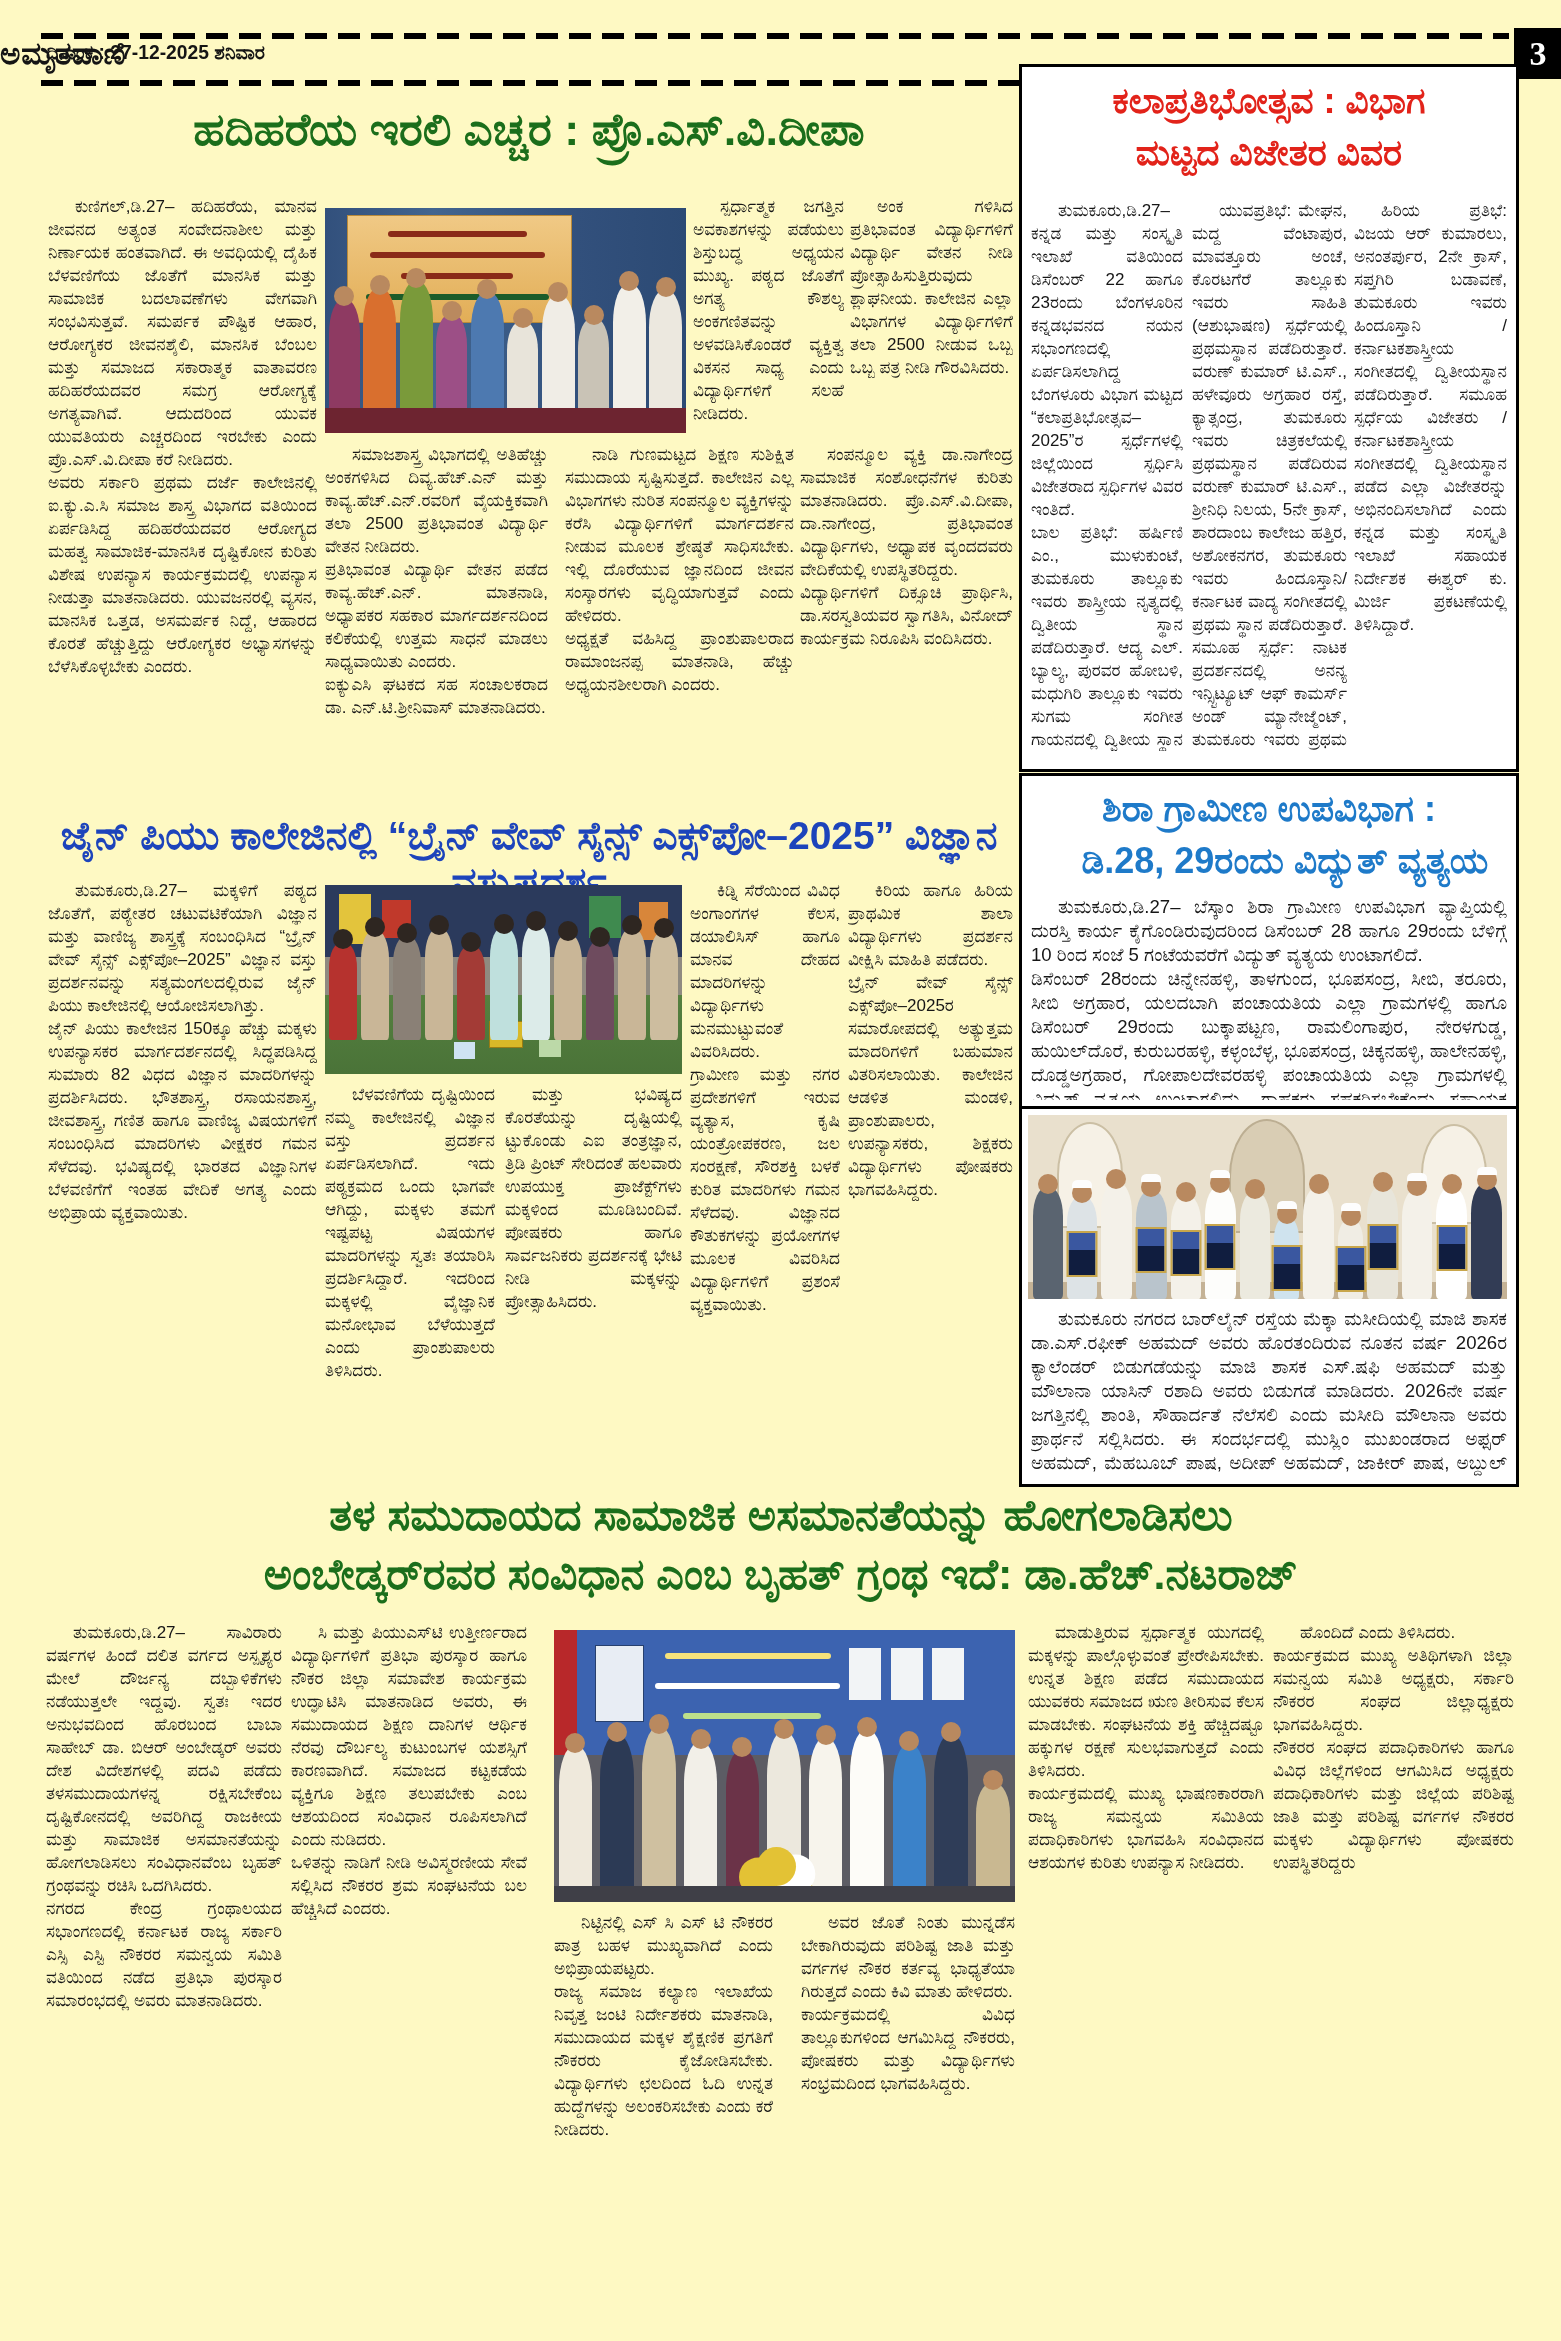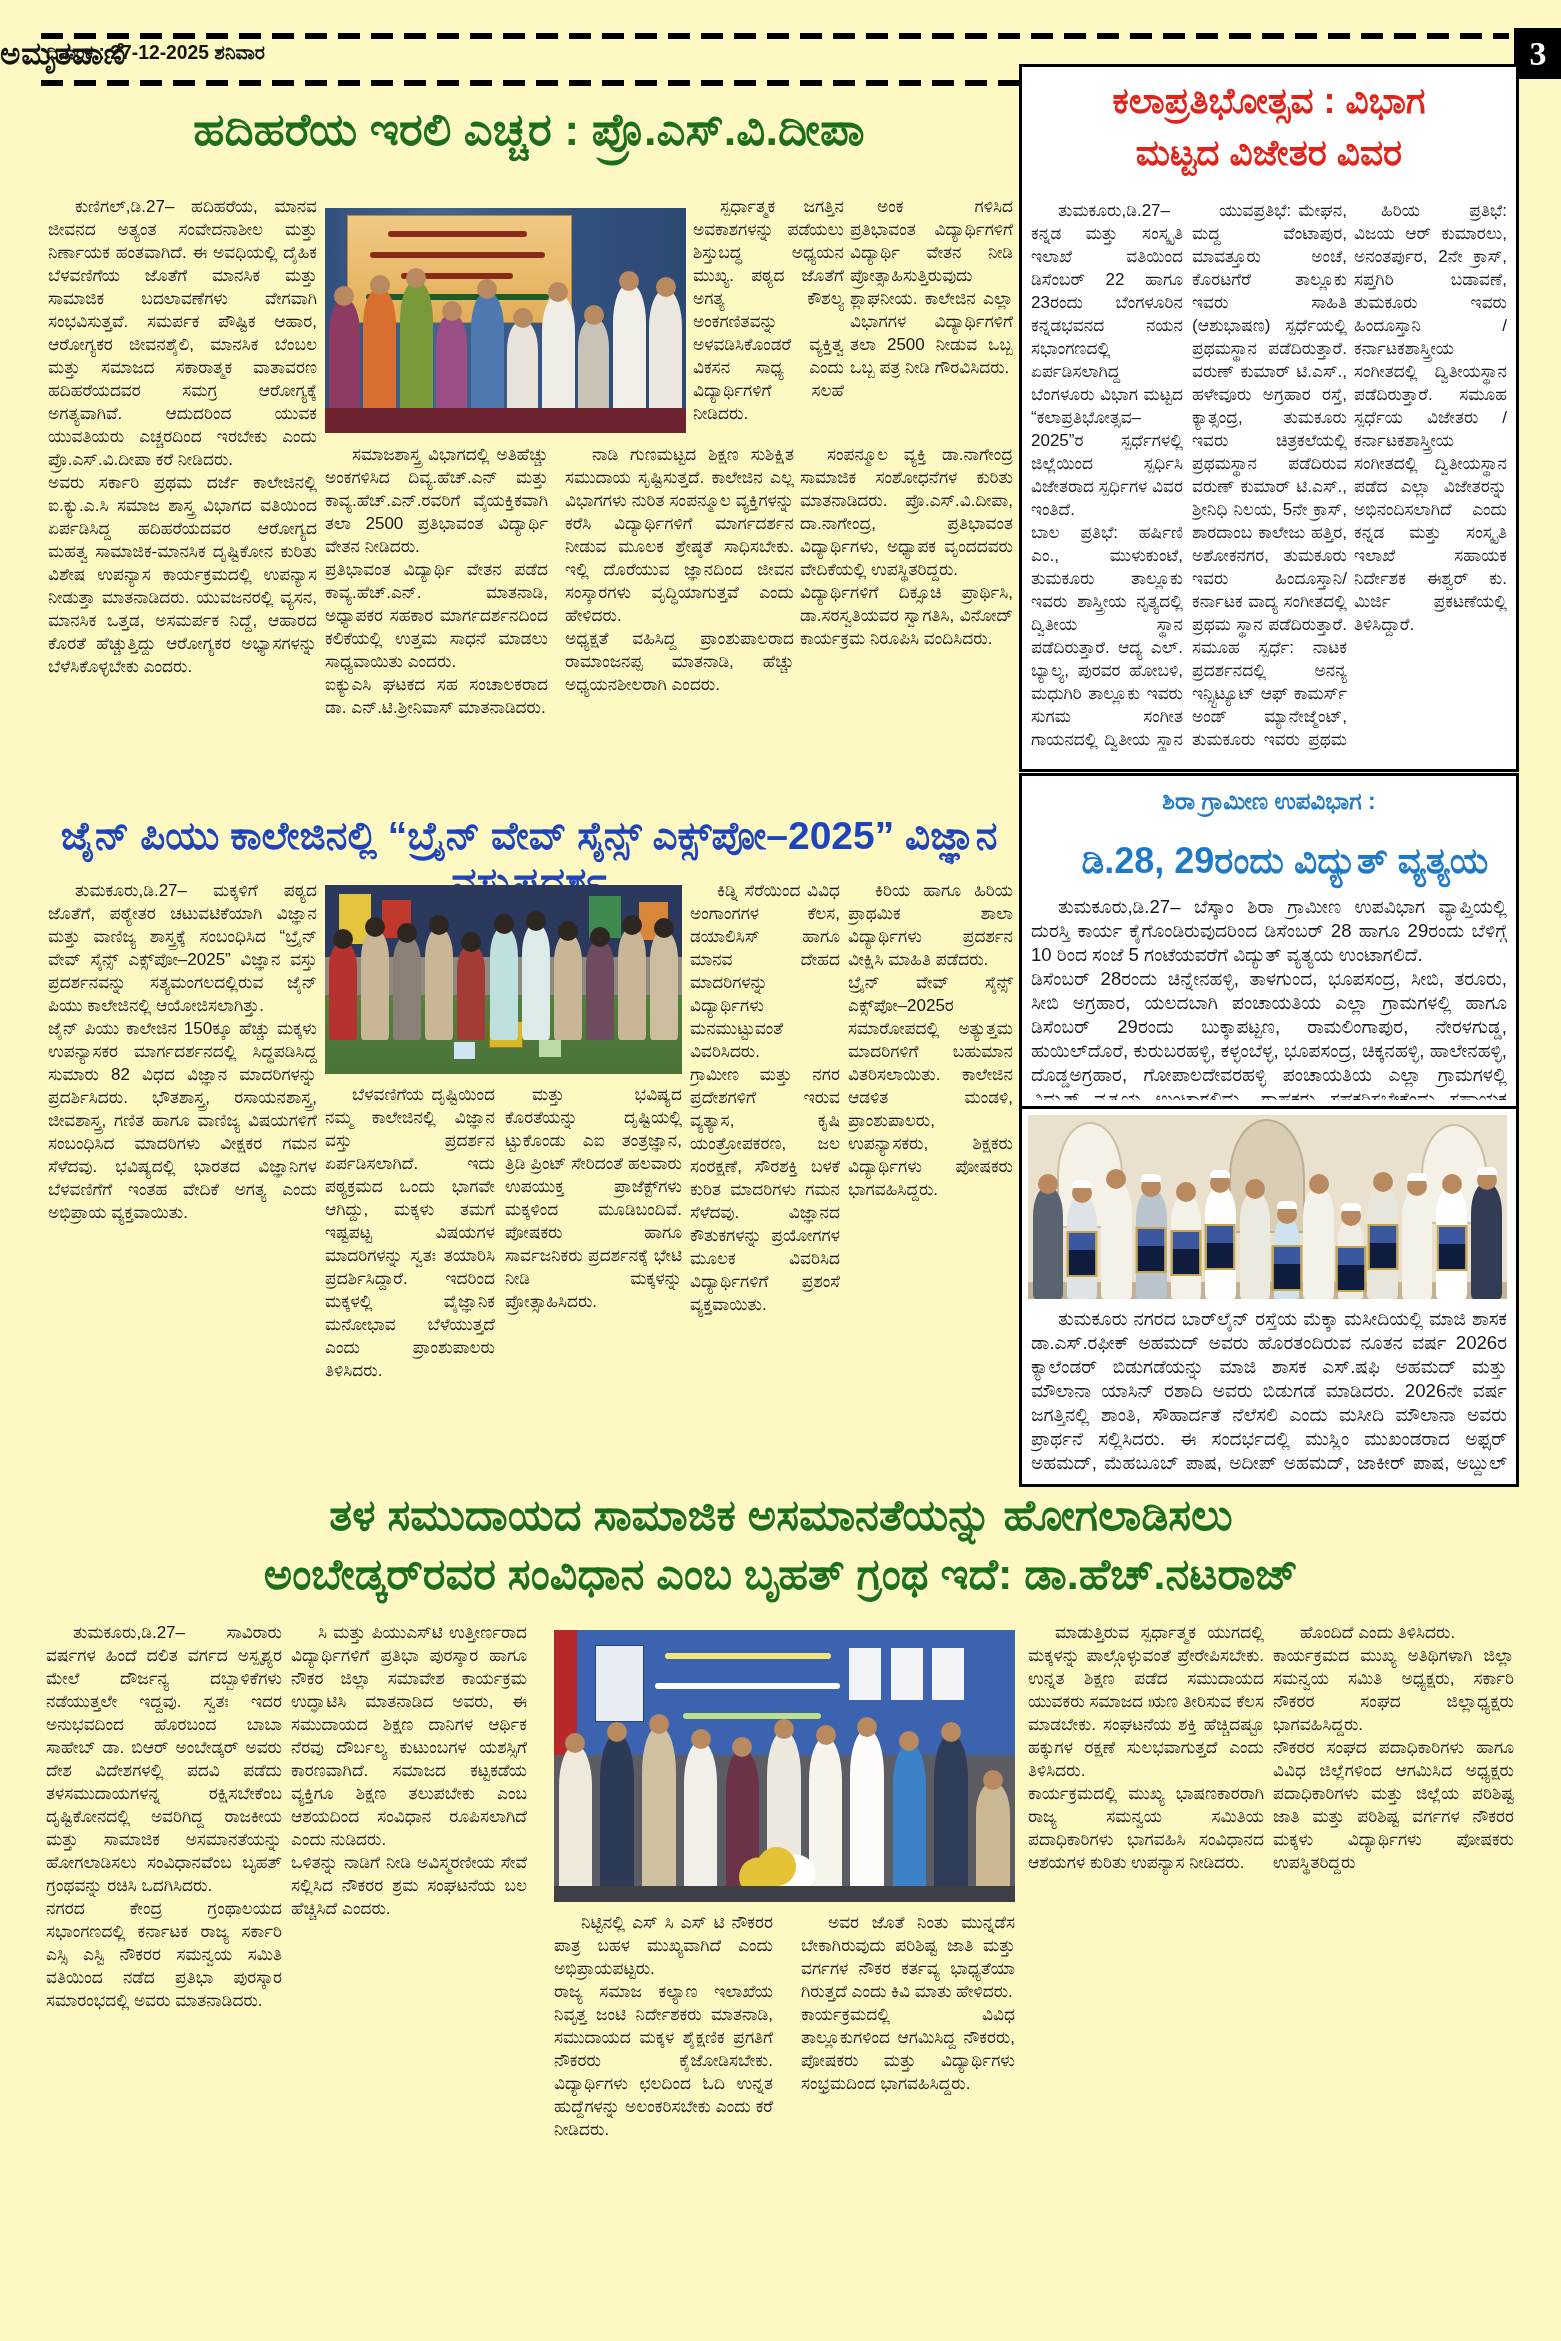--- a/index.html
+++ b/index.html
@@ -119,21 +119,21 @@
   <div class="col" style="left:48px;top:879px;width:269px;height:608px">ತುಮಕೂರು,ಡಿ.27– ಮಕ್ಕಳಿಗೆ ಪಠ್ಯದ ಜೊತೆಗೆ, ಪಠ್ಯೇತರ ಚಟುವಟಿಕೆಯಾಗಿ ವಿಜ್ಞಾನ ಮತ್ತು ವಾಣಿಜ್ಯ ಶಾಸ್ತ್ರಕ್ಕೆ ಸಂಬಂಧಿಸಿದ “ಬ್ರೈನ್ ವೇವ್ ಸೈನ್ಸ್ ಎಕ್ಸ್‌ಪೋ–2025” ವಿಜ್ಞಾನ ವಸ್ತು ಪ್ರದರ್ಶನವನ್ನು ಸತ್ಯಮಂಗಲದಲ್ಲಿರುವ ಜೈನ್ ಪಿಯು ಕಾಲೇಜಿನಲ್ಲಿ ಆಯೋಜಿಸಲಾಗಿತ್ತು.
 ಜೈನ್ ಪಿಯು ಕಾಲೇಜಿನ 150ಕ್ಕೂ ಹೆಚ್ಚು ಮಕ್ಕಳು ಉಪನ್ಯಾಸಕರ ಮಾರ್ಗದರ್ಶನದಲ್ಲಿ ಸಿದ್ಧಪಡಿಸಿದ್ದ ಸುಮಾರು 82 ವಿಧದ ವಿಜ್ಞಾನ ಮಾದರಿಗಳನ್ನು ಪ್ರದರ್ಶಿಸಿದರು. ಭೌತಶಾಸ್ತ್ರ, ರಸಾಯನಶಾಸ್ತ್ರ, ಜೀವಶಾಸ್ತ್ರ, ಗಣಿತ ಹಾಗೂ ವಾಣಿಜ್ಯ ವಿಷಯಗಳಿಗೆ ಸಂಬಂಧಿಸಿದ ಮಾದರಿಗಳು ವೀಕ್ಷಕರ ಗಮನ ಸೆಳೆದವು. ಭವಿಷ್ಯದಲ್ಲಿ ಭಾರತದ ವಿಜ್ಞಾನಿಗಳ ಬೆಳವಣಿಗೆಗೆ ಇಂತಹ ವೇದಿಕೆ ಅಗತ್ಯ ಎಂದು ಅಭಿಪ್ರಾಯ ವ್ಯಕ್ತವಾಯಿತು.</div>
   <div class="col" style="left:325px;top:1083px;width:170px;height:404px">ಬೆಳವಣಿಗೆಯ ದೃಷ್ಟಿಯಿಂದ ನಮ್ಮ ಕಾಲೇಜಿನಲ್ಲಿ ವಿಜ್ಞಾನ ವಸ್ತು ಪ್ರದರ್ಶನ ಏರ್ಪಡಿಸಲಾಗಿದೆ. ಇದು ಪಠ್ಯಕ್ರಮದ ಒಂದು ಭಾಗವೇ ಆಗಿದ್ದು, ಮಕ್ಕಳು ತಮಗೆ ಇಷ್ಟಪಟ್ಟ ವಿಷಯಗಳ ಮಾದರಿಗಳನ್ನು ಸ್ವತಃ ತಯಾರಿಸಿ ಪ್ರದರ್ಶಿಸಿದ್ದಾರೆ. ಇದರಿಂದ ಮಕ್ಕಳಲ್ಲಿ ವೈಜ್ಞಾನಿಕ ಮನೋಭಾವ ಬೆಳೆಯುತ್ತದೆ ಎಂದು ಪ್ರಾಂಶುಪಾಲರು ತಿಳಿಸಿದರು.</div>
   <div class="col" style="left:505px;top:1083px;width:177px;height:404px">ಮತ್ತು ಭವಿಷ್ಯದ ಕೊರತೆಯನ್ನು ದೃಷ್ಟಿಯಲ್ಲಿ ಟ್ಟುಕೊಂಡು ಎಐ ತಂತ್ರಜ್ಞಾನ, ತ್ರಿಡಿ ಪ್ರಿಂಟ್ ಸೇರಿದಂತೆ ಹಲವಾರು ಉಪಯುಕ್ತ ಪ್ರಾಜೆಕ್ಟ್‌ಗಳು ಮಕ್ಕಳಿಂದ ಮೂಡಿಬಂದಿವೆ. ಪೋಷಕರು ಹಾಗೂ ಸಾರ್ವಜನಿಕರು ಪ್ರದರ್ಶನಕ್ಕೆ ಭೇಟಿ ನೀಡಿ ಮಕ್ಕಳನ್ನು ಪ್ರೋತ್ಸಾಹಿಸಿದರು.</div>
   <div class="col" style="left:690px;top:879px;width:150px;height:608px">ಕಿಡ್ನಿ ಸೆರೆಯಿಂದ ವಿವಿಧ ಅಂಗಾಂಗಗಳ ಕೆಲಸ, ಡಯಾಲಿಸಿಸ್ ಹಾಗೂ ಮಾನವ ದೇಹದ ಮಾದರಿಗಳನ್ನು ವಿದ್ಯಾರ್ಥಿಗಳು ಮನಮುಟ್ಟುವಂತೆ ವಿವರಿಸಿದರು.
 ಗ್ರಾಮೀಣ ಮತ್ತು ನಗರ ಪ್ರದೇಶಗಳಿಗೆ ಇರುವ ವ್ಯತ್ಯಾಸ, ಕೃಷಿ ಯಂತ್ರೋಪಕರಣ, ಜಲ ಸಂರಕ್ಷಣೆ, ಸೌರಶಕ್ತಿ ಬಳಕೆ ಕುರಿತ ಮಾದರಿಗಳು ಗಮನ ಸೆಳೆದವು. ವಿಜ್ಞಾನದ ಕೌತುಕಗಳನ್ನು ಪ್ರಯೋಗಗಳ ಮೂಲಕ ವಿವರಿಸಿದ ವಿದ್ಯಾರ್ಥಿಗಳಿಗೆ ಪ್ರಶಂಸೆ ವ್ಯಕ್ತವಾಯಿತು.</div>
   <div class="col" style="left:848px;top:879px;width:165px;height:608px">ಕಿರಿಯ ಹಾಗೂ ಹಿರಿಯ ಪ್ರಾಥಮಿಕ ಶಾಲಾ ವಿದ್ಯಾರ್ಥಿಗಳು ಪ್ರದರ್ಶನ ವೀಕ್ಷಿಸಿ ಮಾಹಿತಿ ಪಡೆದರು.
 ಬ್ರೈನ್ ವೇವ್ ಸೈನ್ಸ್ ಎಕ್ಸ್‌ಪೋ–2025ರ ಸಮಾರೋಪದಲ್ಲಿ ಅತ್ಯುತ್ತಮ ಮಾದರಿಗಳಿಗೆ ಬಹುಮಾನ ವಿತರಿಸಲಾಯಿತು. ಕಾಲೇಜಿನ ಆಡಳಿತ ಮಂಡಳಿ, ಪ್ರಾಂಶುಪಾಲರು, ಉಪನ್ಯಾಸಕರು, ಶಿಕ್ಷಕರು ವಿದ್ಯಾರ್ಥಿಗಳು ಪೋಷಕರು ಭಾಗವಹಿಸಿದ್ದರು.</div>
 
   <div class="boxed" style="left:1019px;top:773px;width:494px;height:333px">
-    <div class="hl" style="left:0;top:12px;width:100%;font-size:23px;color:#1e7ac9">ಶಿರಾ ಗ್ರಾಮೀಣ ಉಪವಿಭಾಗ :</div>
+    <div class="hl" style="left:0;top:12px;width:100%;font-size:36px;color:#1e7ac9">ಶಿರಾ ಗ್ರಾಮೀಣ ಉಪವಿಭಾಗ :</div>
     <div class="hl" style="left:16px;top:64px;width:100%;font-size:36px;color:#1e7ac9">ಡಿ.28, 29ರಂದು ವಿದ್ಯುತ್ ವ್ಯತ್ಯಯ</div>
     <div class="col bigtext" style="left:9px;top:119px;width:476px;height:205px">ತುಮಕೂರು,ಡಿ.27– ಬೆಸ್ಕಾಂ ಶಿರಾ ಗ್ರಾಮೀಣ ಉಪವಿಭಾಗ ವ್ಯಾಪ್ತಿಯಲ್ಲಿ ದುರಸ್ತಿ ಕಾರ್ಯ ಕೈಗೊಂಡಿರುವುದರಿಂದ ಡಿಸೆಂಬರ್ 28 ಹಾಗೂ 29ರಂದು ಬೆಳಿಗ್ಗೆ 10 ರಿಂದ ಸಂಜೆ 5 ಗಂಟೆಯವರೆಗೆ ವಿದ್ಯುತ್ ವ್ಯತ್ಯಯ ಉಂಟಾಗಲಿದೆ.
 ಡಿಸೆಂಬರ್ 28ರಂದು ಚಿನ್ನೇನಹಳ್ಳಿ, ತಾಳಗುಂದ, ಭೂಪಸಂದ್ರ, ಸೀಬಿ, ತರೂರು, ಸೀಬಿ ಅಗ್ರಹಾರ, ಯಲದಬಾಗಿ ಪಂಚಾಯತಿಯ ಎಲ್ಲಾ ಗ್ರಾಮಗಳಲ್ಲಿ ಹಾಗೂ ಡಿಸೆಂಬರ್ 29ರಂದು ಬುಕ್ಕಾಪಟ್ಟಣ, ರಾಮಲಿಂಗಾಪುರ, ನೇರಳಗುಡ್ಡ, ಹುಯಿಲ್‌ದೊರೆ, ಕುರುಬರಹಳ್ಳಿ, ಕಳ್ಳಂಬೆಳ್ಳ, ಭೂಪಸಂದ್ರ, ಚಿಕ್ಕನಹಳ್ಳಿ, ಹಾಲೇನಹಳ್ಳಿ, ದೊಡ್ಡಅಗ್ರಹಾರ, ಗೋಪಾಲದೇವರಹಳ್ಳಿ ಪಂಚಾಯತಿಯ ಎಲ್ಲಾ ಗ್ರಾಮಗಳಲ್ಲಿ ವಿದ್ಯುತ್ ವ್ಯತ್ಯಯ ಉಂಟಾಗಲಿದ್ದು, ಗ್ರಾಹಕರು ಸಹಕರಿಸಬೇಕೆಂದು ಸಹಾಯಕ ಕಾರ್ಯನಿರ್ವಾಹಕ ಇಂಜಿನಿಯರ್ ಮನವಿ ಮಾಡಿದ್ದಾರೆ.</div>
   </div>
 
   <div class="boxed" style="left:1019px;top:1106px;width:494px;height:375px">
     <div class="photo" style="left:6px;top:6px;width:479px;height:184px">
       <div class="pl" style="inset:0;background:#e9e0cd"></div>
       <span class="pl" style="left:6%;top:4%;width:13%;height:55%;background:#f6f1e6;border:2.2px solid #cbbfa4;border-radius:50% 50% 0 0"></span>
       <span class="pl" style="left:42%;top:2%;width:15%;height:60%;background:#d9cdb4;border:2.2px solid #bcae92;border-radius:50% 50% 0 0"></span>

